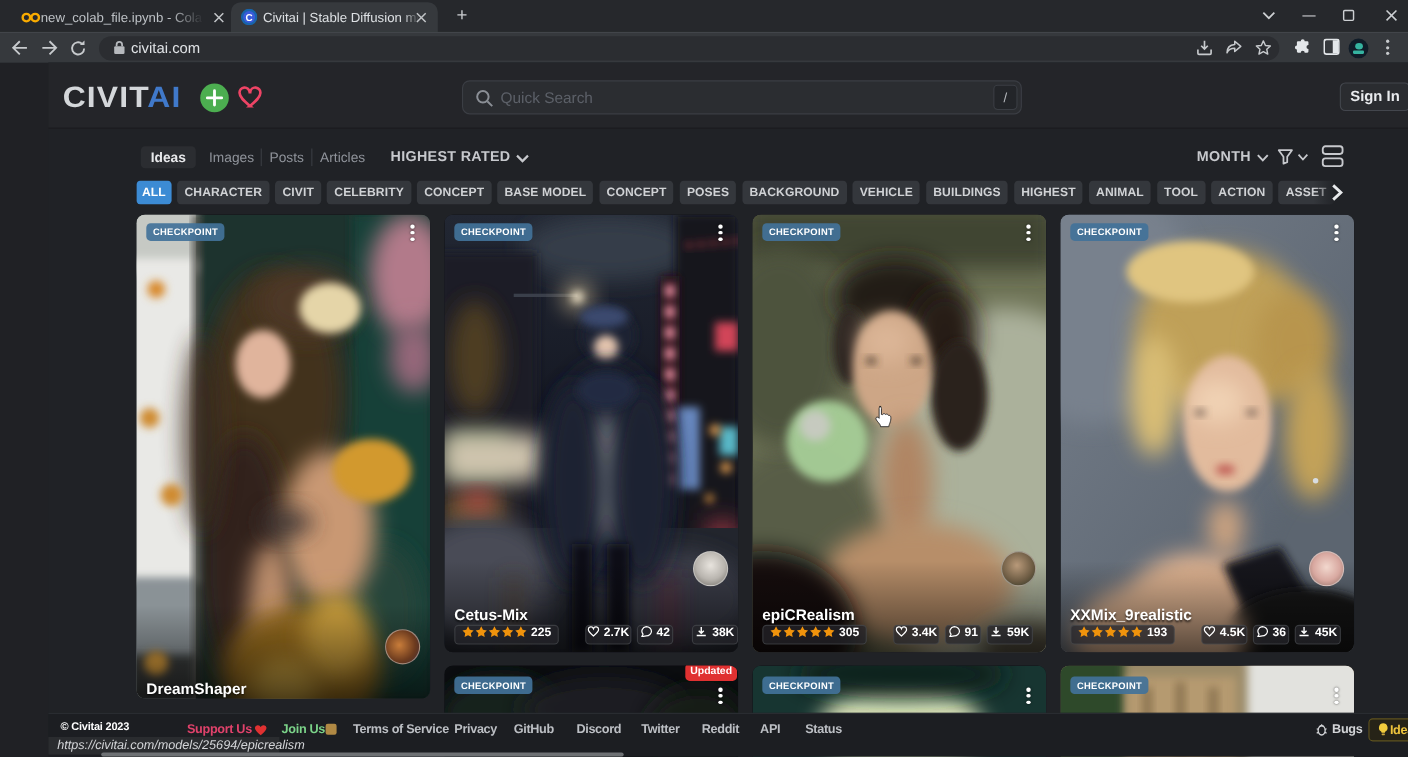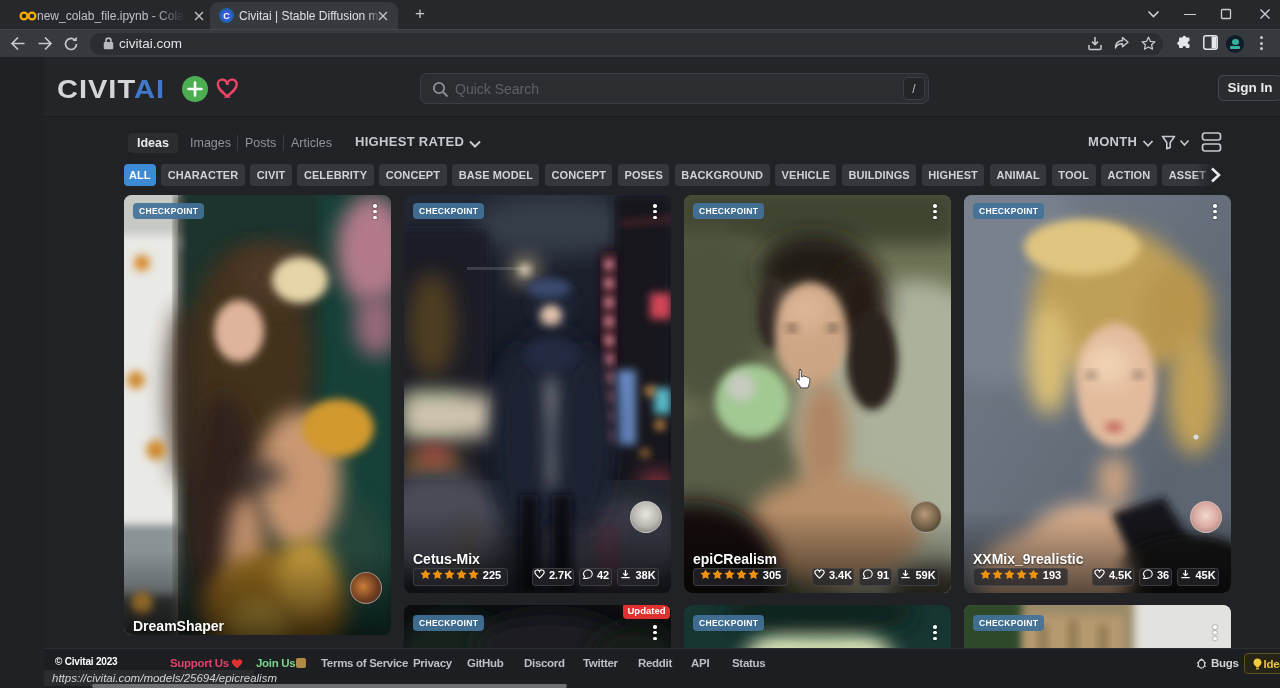--- a/index.html
+++ b/index.html
@@ -365,21 +365,21 @@
             <path d="M6 10 C2.5 7.2 0.8 5.2 0.8 3.4 a2.7 2.7 0 0 1 5.2 -0.6 a2.7 2.7 0 0 1 5.2 0.6 c0 1.8 -1.7 3.8 -5.2 6.6 Z" fill="none" stroke="#fff" stroke-width="1.3"></path>
           </svg>
           <span>2.7K</span>
         </div>
       <div class="pill" style="left:166px;width:33px">
           <svg style="width:11px;height:10px;flex:none" width="11" height="10" viewBox="0 0 12 11">
             <path d="M6 0.8 a5.2 4.6 0 0 1 0 9.2 l-4.4 0.8 l1.2 -2.6 a5.2 4.6 0 0 1 3.2 -7.4 Z" fill="none" stroke="#fff" stroke-width="1.2"></path>
           </svg>
           <span>42</span>
         </div>
-      <div class="pill" style="left:204px;width:42px">
+      <div class="pill" style="left:216px;width:42px">
           <svg style="width:11px;height:11px;flex:none" width="11" height="11" viewBox="0 0 12 12">
             <path d="M6 1 V7 M3.5 4.8 L6 7.3 L8.5 4.8 M1.5 9.5 H10.5" stroke="#fff" stroke-width="1.4" fill="none"></path>
           </svg>
           <span>38K</span>
         </div>
     </div>
   </div>
 
   <div class="card" style="left:640px;top:138px;width:267px;height:398px">
     <svg width="267" height="398" viewBox="0 0 267 398">

